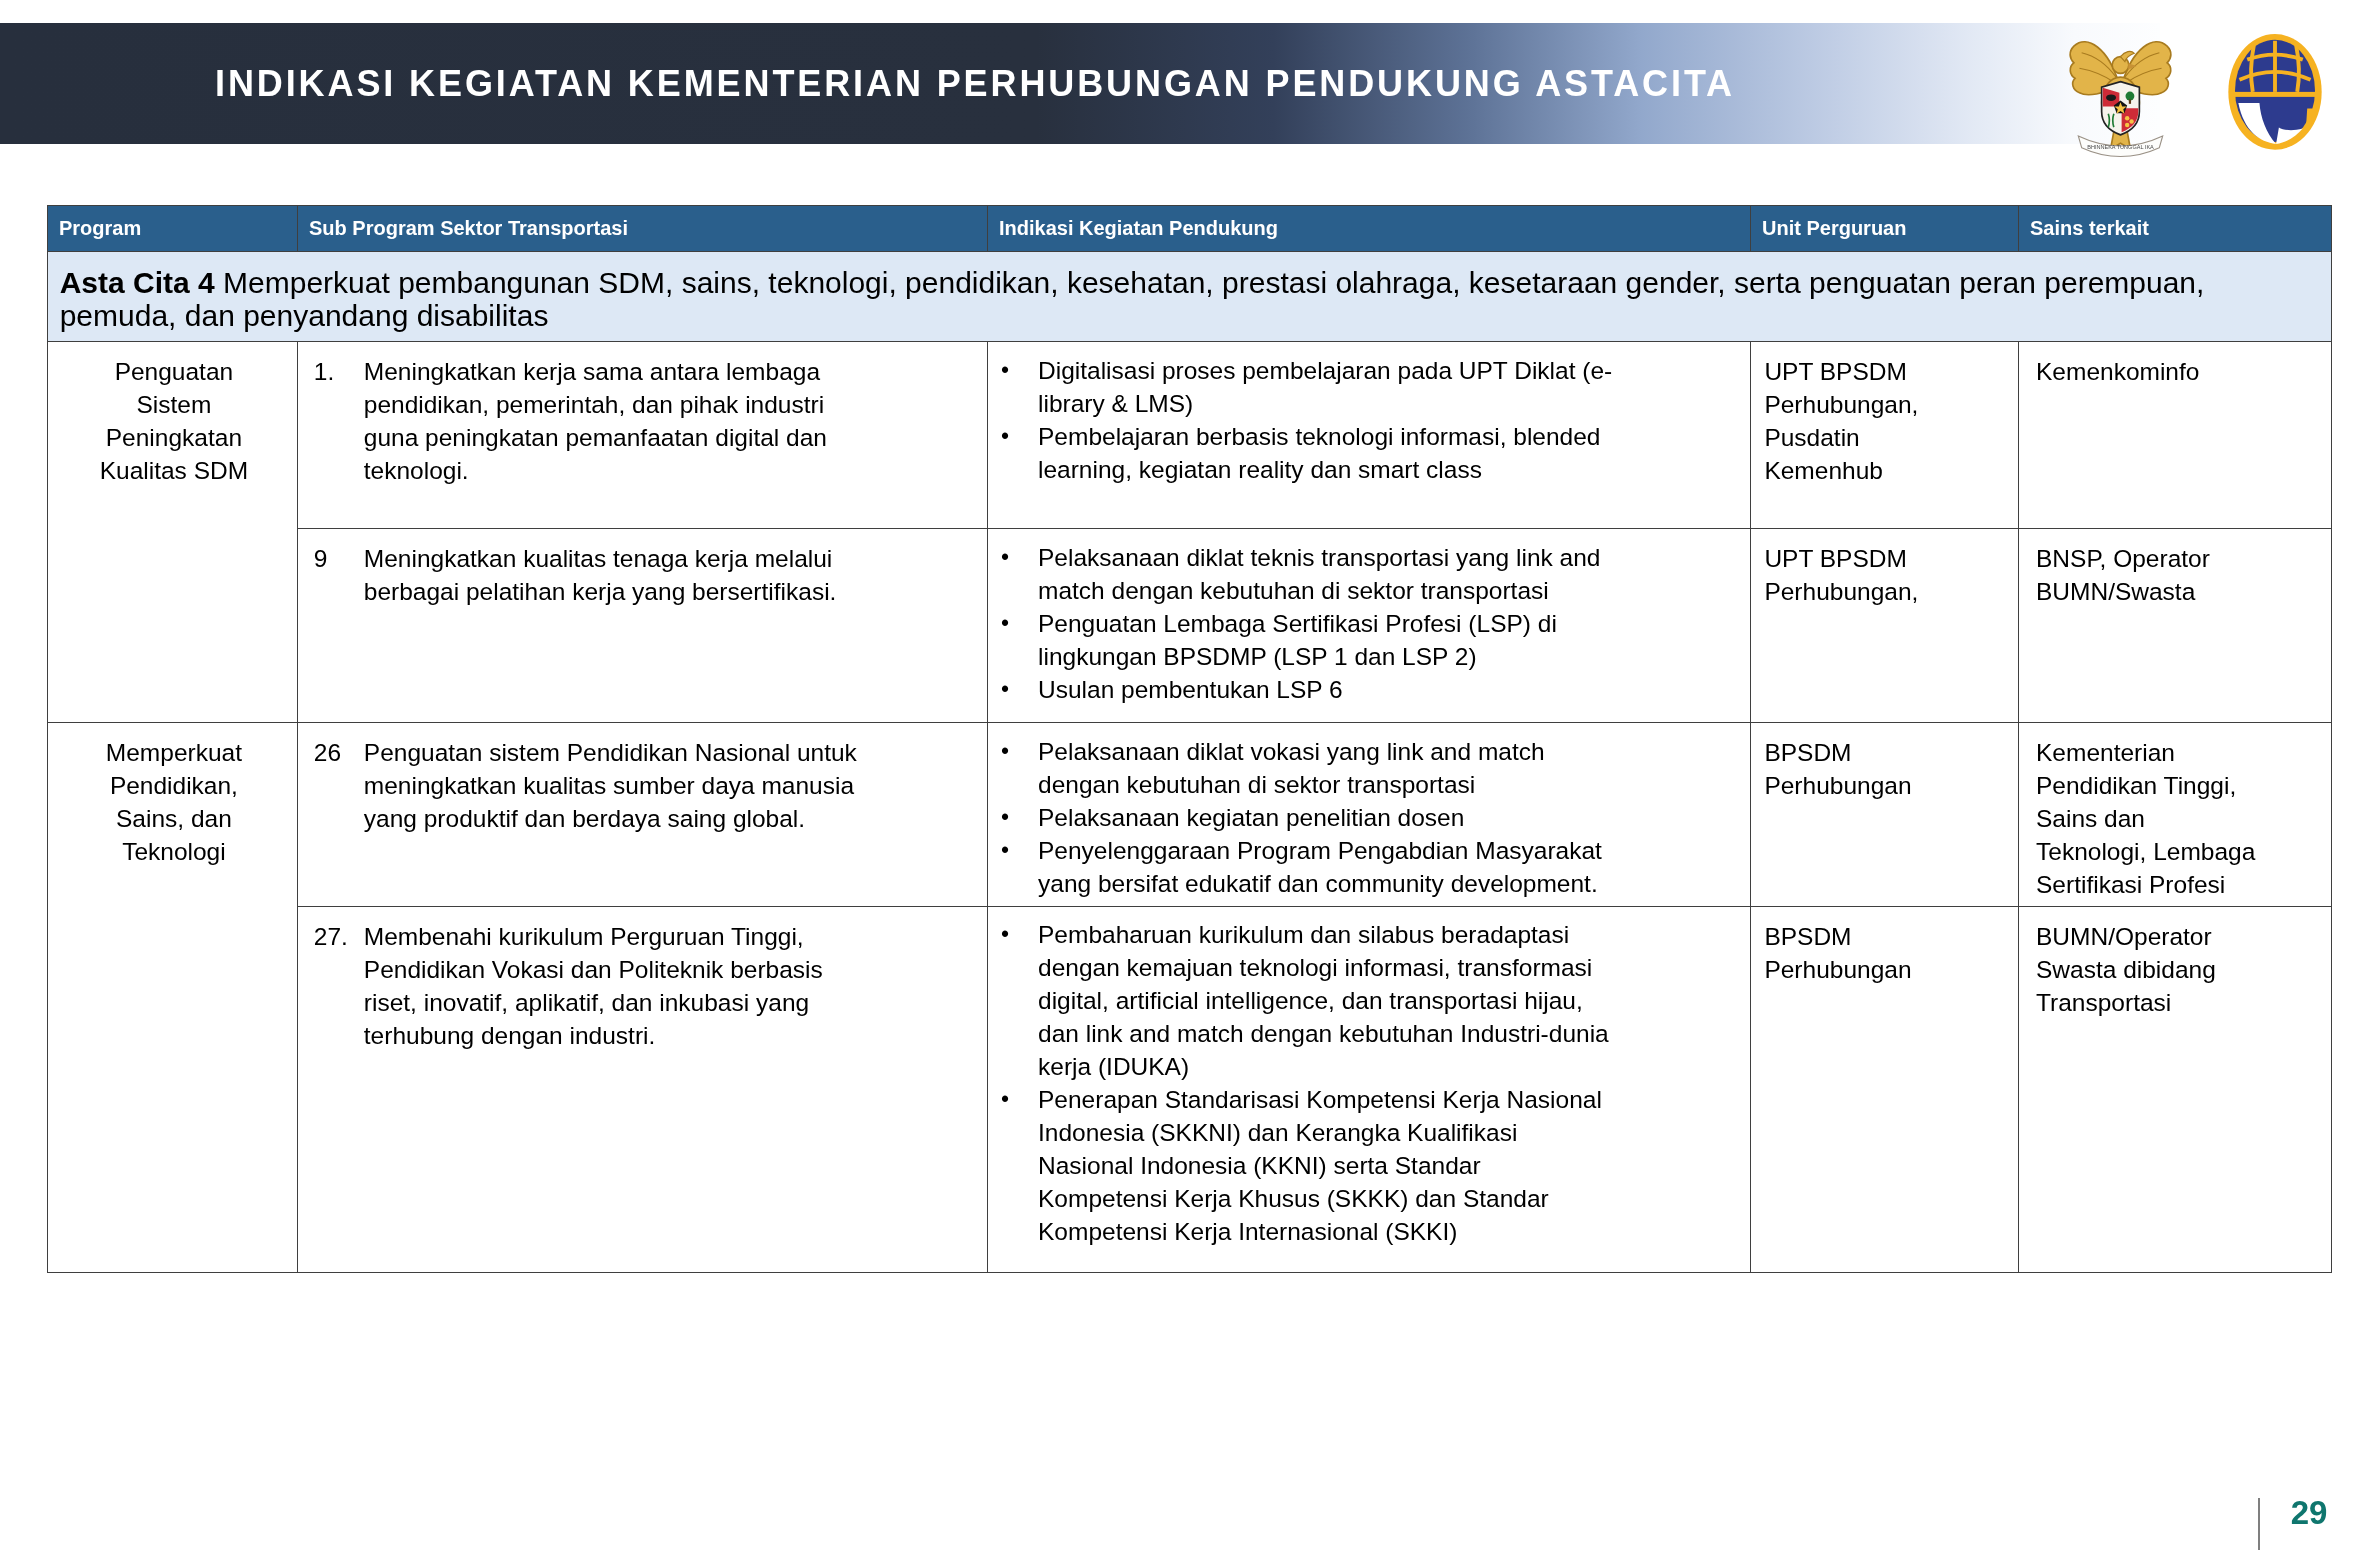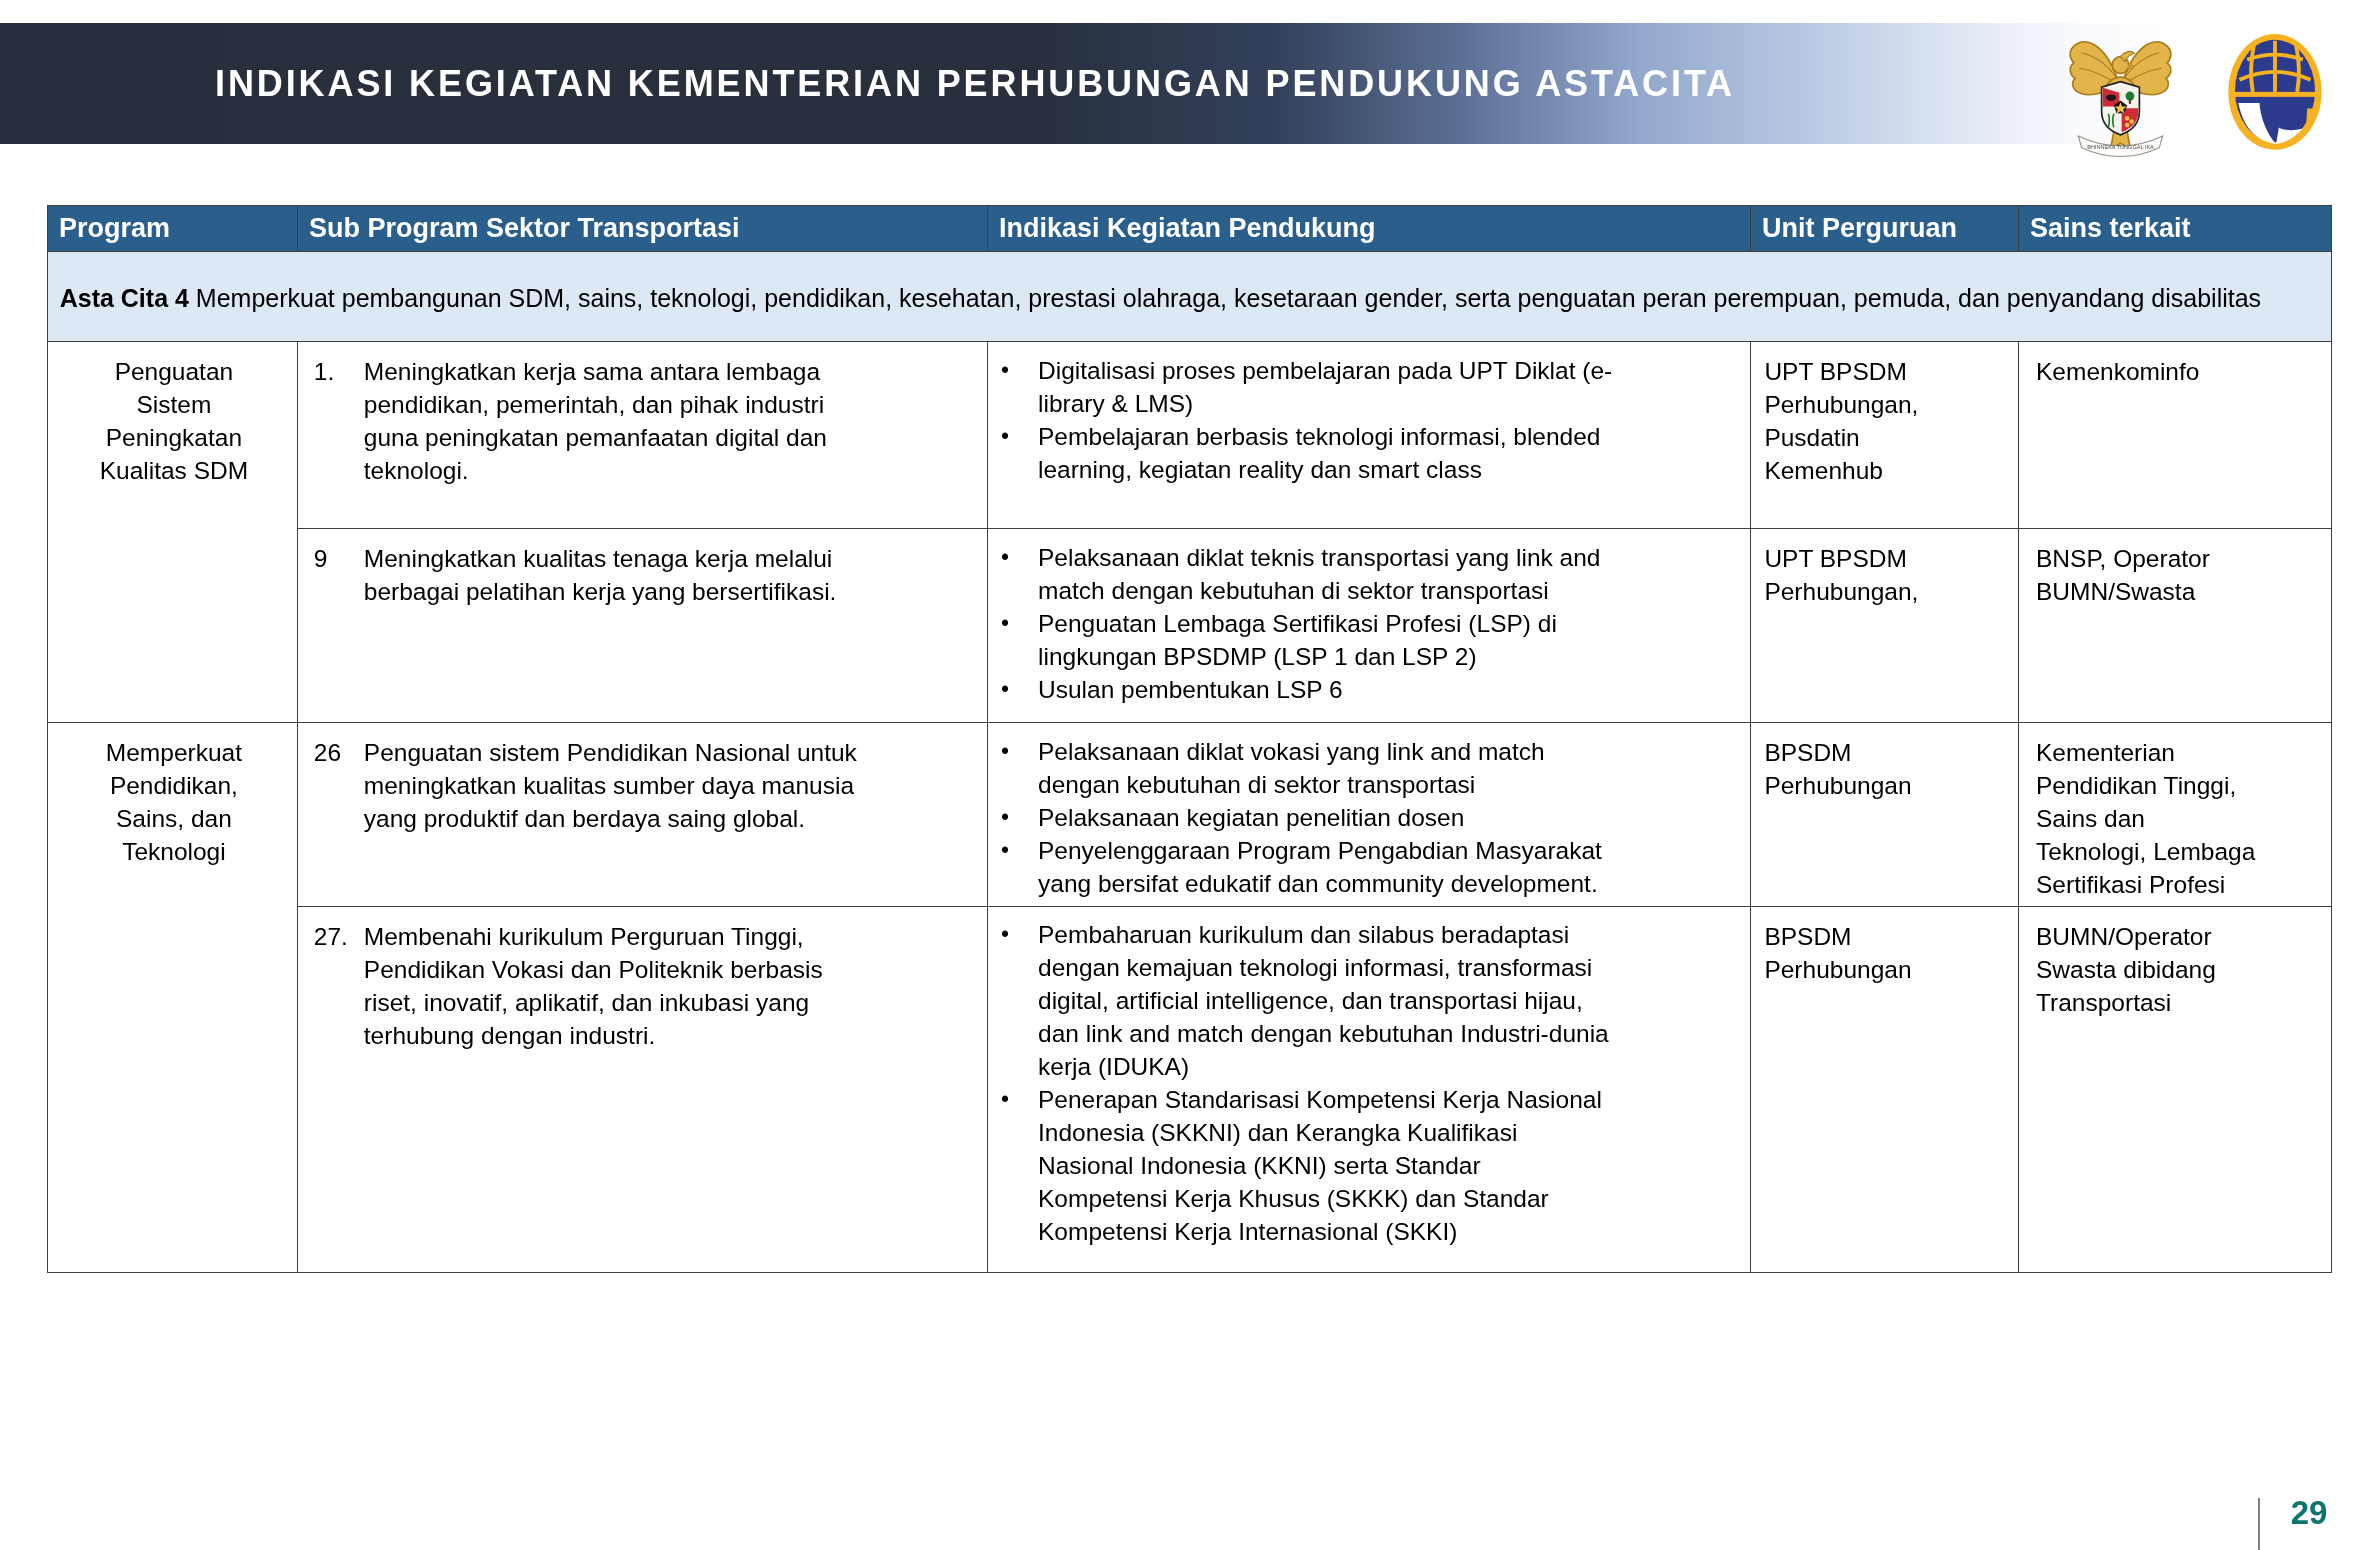--- a/index.html
+++ b/index.html
@@ -15,24 +15,24 @@
     letter-spacing:2.9px;white-space:nowrap;}
 
   .logos{position:absolute;top:28px;left:2065px;width:260px;height:130px;
     display:flex;justify-content:space-between;align-items:center;}
 
   
   .main-table{position:absolute;left:47px;top:205px;width:2283px;border-collapse:collapse;
     table-layout:fixed;font-size:24.5px;line-height:33px;}
   .main-table th,.main-table td{border:1.8px solid #3f3f3f;vertical-align:top;
     overflow:hidden;box-sizing:border-box;}
-  .main-table th{background:#2a5f8c;color:#ffffff;font-weight:bold;font-size:27px;
+  .main-table th{background:#2a5f8c;color:#ffffff;font-weight:bold;font-size:20px;
     text-align:left;vertical-align:middle;padding:0 4.7px 0 11px;height:46px;line-height:29px;}
   .asta-row td{background:#dde8f5;padding:10.5px 15px 5.8px 11.7px;line-height:33px;
-    font-size:25px;vertical-align:middle;margin-left:46px;}
+    font-size:30px;vertical-align:middle;margin-left:46px;}
   .asta-bold{font-weight:bold;}
 
   .cell-program{padding:13px 8.2px 4.7px 11px;white-space:pre-line;text-align:center;}
   .sub-td{padding:13px 5.8px 4.7px 15.8px;}
   .sub-wrap{display:flex;}
   .sub-num{width:50px;flex:none;}
   .sub-text{flex:1;white-space:pre-line;}
   .ind-td{padding:11.7px 7px 4.7px 13px;}
   .bullet{display:flex;}
   .bullet .marker{width:37px;flex:none;font-size:23px;}

